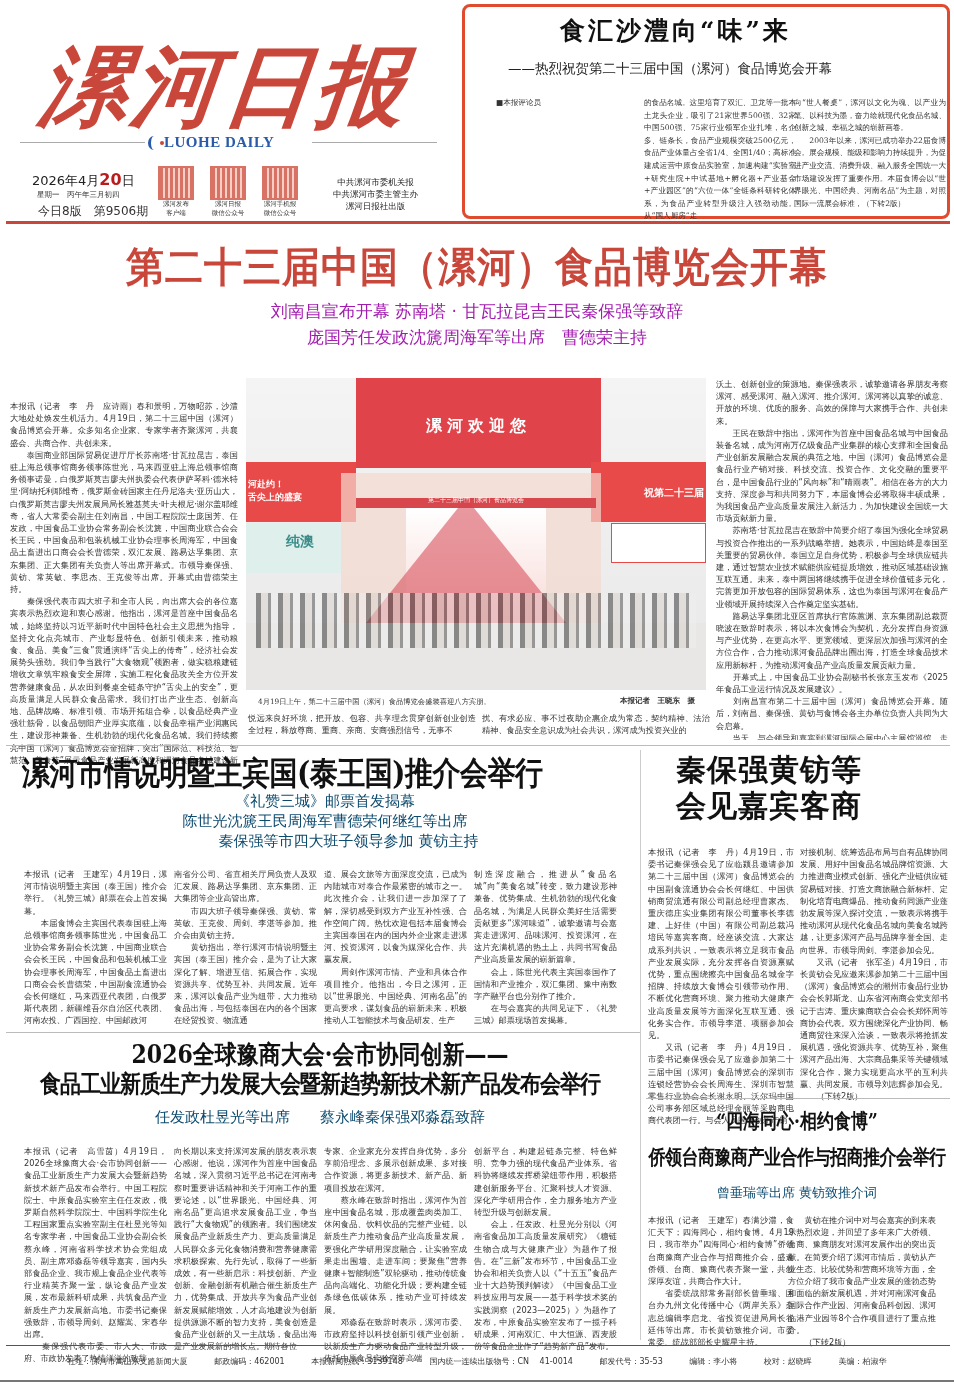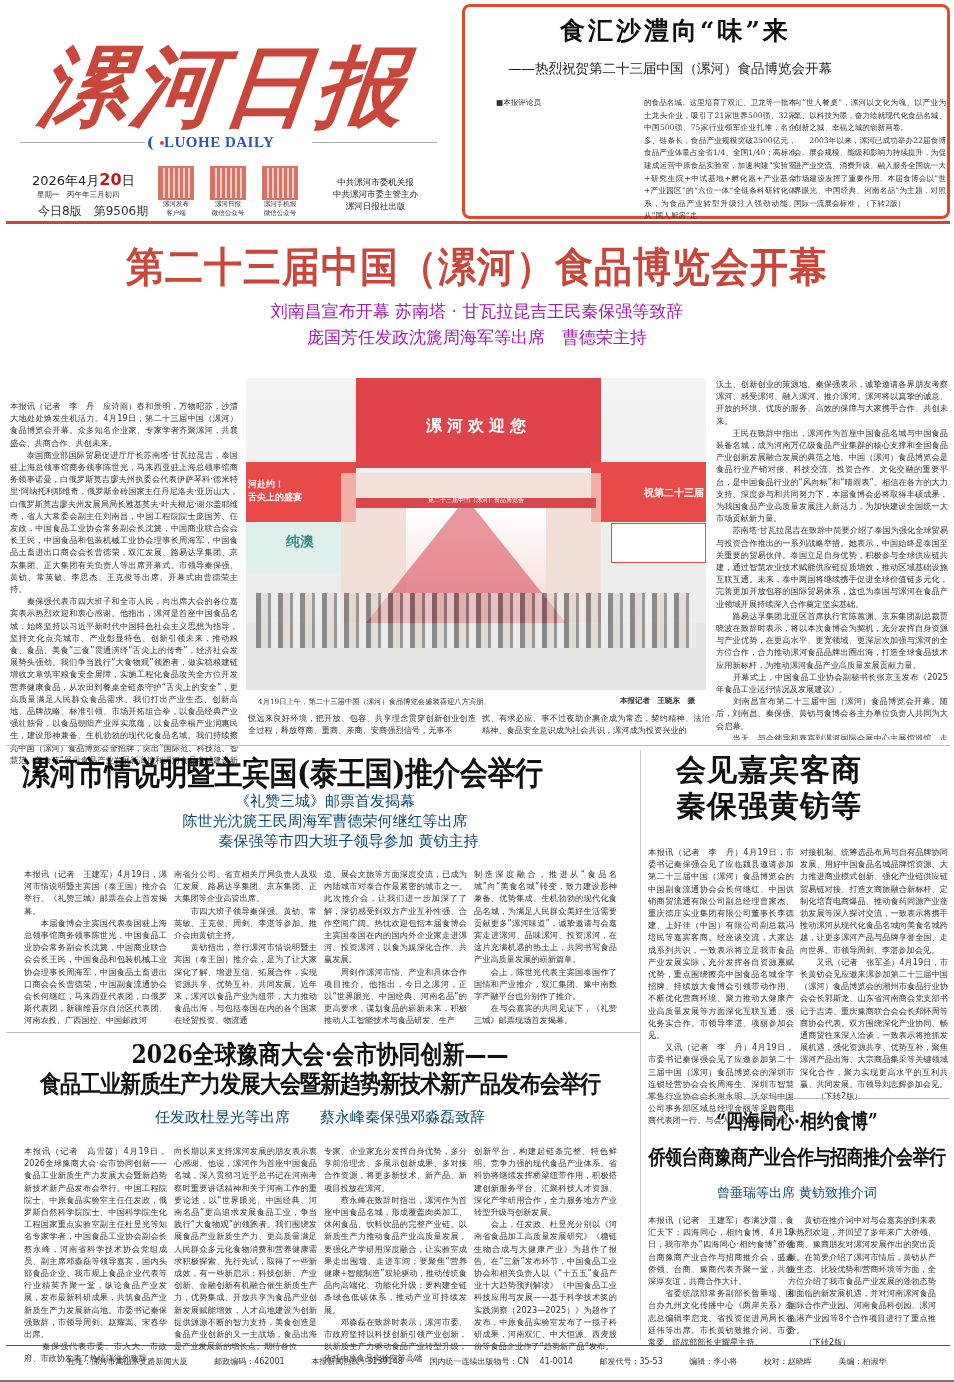--- a/index.html
+++ b/index.html
@@ -168,22 +168,22 @@
 　　黄钫指出，举行漯河市情说明暨主宾国（泰王国）推介会，是为了让大家深化了解、增进互信、拓展合作，实现资源共享、优势互补、共同发展。近年来，漯河以食品产业为纽带，大力推动食品出海，与包括泰国在内的各个国家在经贸投资、物流通</div>
 <div class="abs body-text" style="left:324px;top:868px;width:143px;">道、展会文旅等方面深度交流，已成为内陆城市对泰合作最紧密的城市之一。此次推介会，让我们进一步加深了了解，深切感受到双方产业互补性强、合作空间广阔。热忱欢迎包括本届食博会主宾国泰国在内的国内外企业家走进漯河、投资漯河，以食为媒深化合作、共赢发展。
 　　周剑作漯河市情、产业和具体合作项目推介。他指出，今日之漯河，正以“世界眼光、中国经典、河南名品”的更高要求，谋划食品的崭新未来，积极推动人工智能技术与食品研发、生产</div>
 <div class="abs body-text" style="left:474px;top:868px;width:143px;">制造深度融合，推进从“食品名城”向“美食名城”转变，致力建设形神兼备、优势集成、生机勃勃的现代化食品名城，为满足人民群众美好生活需要贡献更多“漯河味道”，诚挚邀请与会嘉宾走进漯河、品味漯河、投资漯河，在这片充满机遇的热土上，共同书写食品产业高质量发展的崭新篇章。
 　　会上，陈世光代表主宾国泰国作了国情和产业推介，双汇集团、豫中南数字产融平台也分别作了推介。
 　　在与会嘉宾的共同见证下，《礼赞三城》邮票现场首发揭幕。</div>
 
 <div class="abs rule-v" style="left:640px;top:750px;height:590px;"></div>
 
 <div class="abs section-title" style="left:676px;top:752px;font-size:30px;letter-spacing:1px;line-height:36px;">
+  <div>秦保强黄钫等</div>
   <div>会见嘉宾客商</div>
-  <div>秦保强黄钫等</div>
 </div>
 <div class="abs body-text" style="left:648px;top:846px;width:146px;">本报讯（记者　李　丹）4月19日，市委书记秦保强会见了应临颍县邀请参加第二十三届中国（漯河）食品博览会的中国副食流通协会会长何继红、中国供销商贸流通有限公司副总经理曹家杰、重庆德庄实业集团有限公司董事长李德建、上好佳（中国）有限公司副总裁冯培民等嘉宾客商。经座谈交流，大家达成系列共识，一致表示将立足我市食品产业发展实际，充分发挥各自资源禀赋优势，重点围绕擦亮中国食品名城金字招牌、持续放大食博会引领带动作用、不断优化营商环境、聚力推动大健康产业高质量发展等方面深化互联互通、强化务实合作。市领导李湛、项丽参加会见。
 　　又讯（记者　李　丹）4月19日，市委书记秦保强会见了应邀参加第二十三届中国（漯河）食品博览会的深圳市连锁经营协会会长周海生、深圳市智慧零售行业协会会长谢永明、沃尔玛中国公司事务部区域总经理金丽等采购商电商代表团一行。与会人员围绕创新产销</div>
 <div class="abs body-text" style="left:800px;top:846px;width:148px;">对接机制、统筹选品布局与自有品牌协同发展、用好中国食品名城品牌馆资源、大力推进商业模式创新、强化产业链供应链贸易链对接、打造文商旅融合新标杆、定制化培育电商爆品、推动食药同源产业蓬勃发展等深入探讨交流，一致表示将携手推动漯河从现代化食品名城向美食名城跨越，让更多漯河产品与品牌享誉全国、走向世界。市领导周剑、李湛参加会见。
 　　又讯（记者　张军圣）4月19日，市长黄钫会见应邀来漯参加第二十三届中国（漯河）食品博览会的潮州市食品行业协会会长郭斯龙、山东省河南商会党支部书记于吉涛、重庆豫商联合会会长郑怀周等商协会代表。双方围绕深化产业协同、畅通商贸往来深入洽谈，一致表示将抢抓发展机遇，强化资源共享、优势互补，聚焦漯河产品出海、大宗商品集采等关键领域深化合作，聚力实现更高水平的互利共赢、共同发展。市领导刘志辉参加会见。
 　　（下转2版）</div>
 
 <div class="abs rule-h" style="left:646px;top:1098px;width:304px;"></div>
 
 <div class="abs rule-h" style="left:6px;top:1032px;width:634px;"></div>

